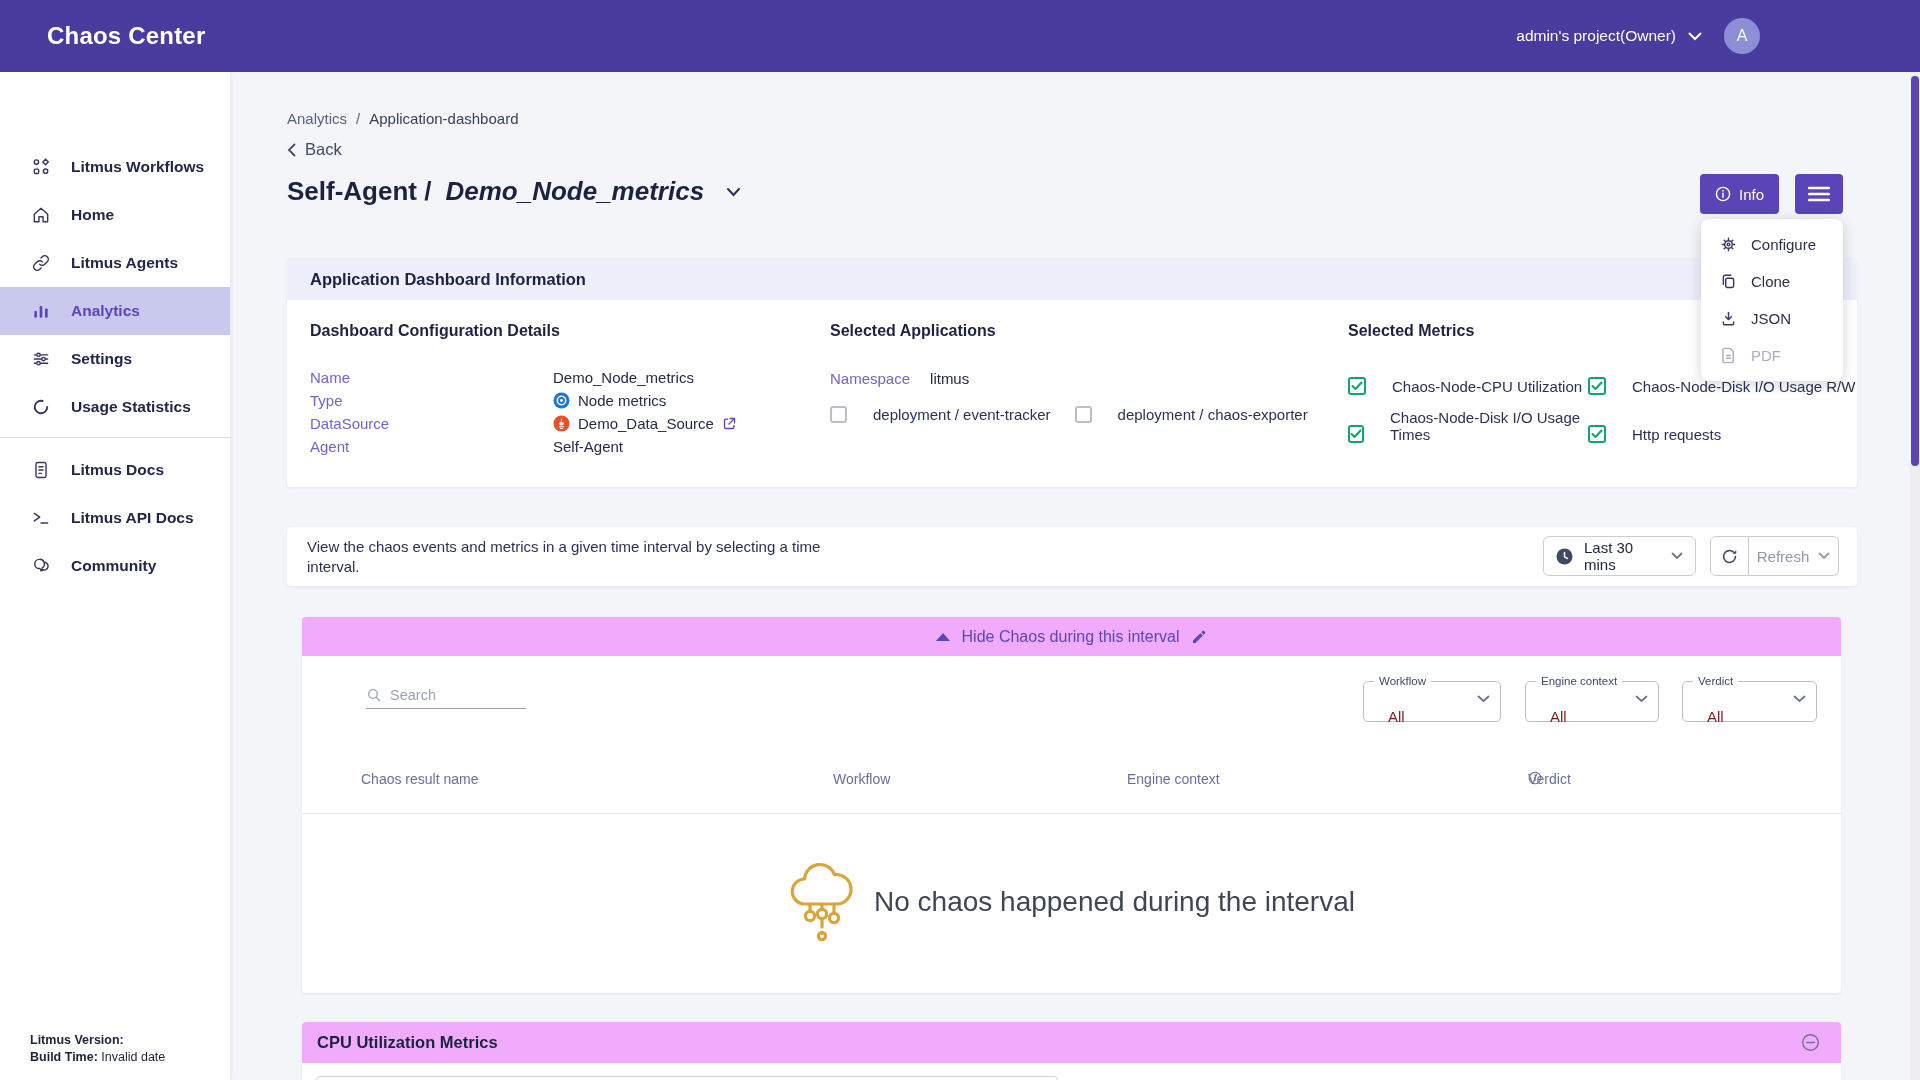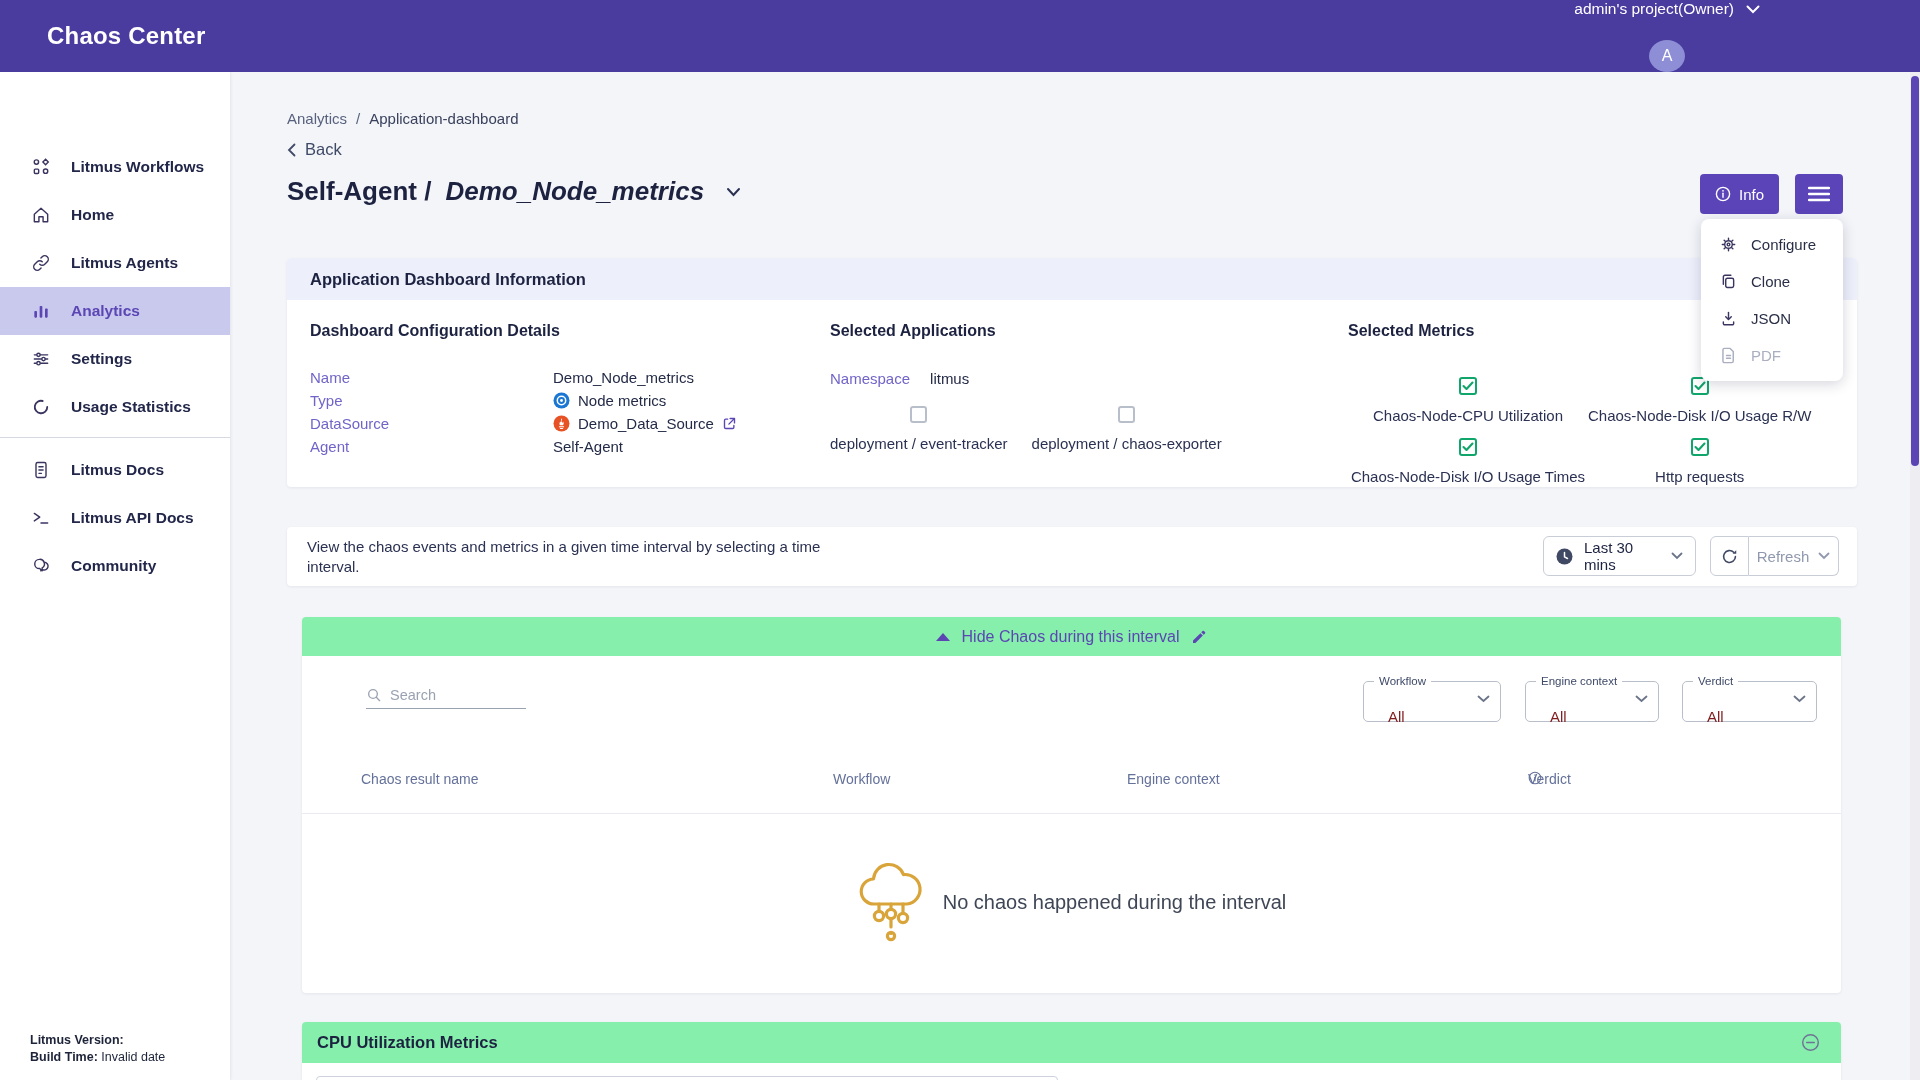--- a/index.html
+++ b/index.html
@@ -3,38 +3,38 @@
 <meta charset="utf-8">
 <style>
   * { margin:0; padding:0; box-sizing:border-box; }
   html,body { width:1920px; height:1080px; overflow:hidden; }
   body { font-family:"Liberation Sans","DejaVu Sans",sans-serif; background:#f4f5f9; color:#1f2443; }
   #app { position:relative; width:1920px; height:1080px; overflow:hidden; }
 
   
   .topbar { position:absolute; left:0; top:0; width:1920px; height:72px; background:#4a3b9f; z-index:40; display:flex; align-items:center; }
   .brand { position:absolute; left:47px; top:0; height:72px; display:flex; align-items:center; color:#fff; font-size:24px; font-weight:bold; letter-spacing:.2px; }
-  .topbar-right { position:absolute; right:160px; top:0; height:72px; display:flex; align-items:center; gap:22px;flex-direction:column; }
+  .topbar-right { position:absolute; right:160px; top:0; height:72px; display:flex; align-items:center; gap:22px; }
   .project-sel { display:flex; align-items:center; gap:12px; color:#fff; font-size:15.5px; cursor:pointer; }
   .avatar { width:36px; height:36px; border-radius:50%; background:#8d8ed6; color:#fff; font-size:16px; display:flex; align-items:center; justify-content:center; cursor:pointer; }
 
   
   .sidebar { position:absolute; left:0; top:72px; width:230px; height:1008px; background:#fff; box-shadow:1px 0 3px rgba(20,20,60,.07); z-index:30; }
   .nav { padding-top:71px; }
   .nav-item { height:48px; display:flex; align-items:center; padding-left:30px; gap:19px; font-size:15.5px; font-weight:600; color:#22274a; cursor:pointer; }
   .nav-item .nicon { width:22px; height:22px; display:flex; align-items:center; justify-content:center; color:#3a3560; }
   .nav-item.active { background:#c9c9ee; color:#5b46b4; }
   .nav-item.active .nicon { color:#5b46b4; }
   .nav-divider { height:1px; background:#d7d9e0; margin:6px 0 8px 0; }
   .side-footer { position:absolute; left:30px; bottom:14px; font-size:12.5px; line-height:17px; color:#1d2339; }
   .side-footer b { font-weight:bold; }
 
   
   .card { position:absolute; background:#fff; border-radius:4px; box-shadow:0 1px 3px rgba(16,24,64,.07); }
-  .lavender-bar { background:#86efac; }
+  .lavender-bar { background:#f0abfc; }
 
   
   .breadcrumb { position:absolute; left:287px; top:110px; font-size:15px; display:flex; gap:9px; align-items:center; }
   .crumb-link { color:#58627e; cursor:pointer; }
   .crumb-sep { color:#58627e; }
   .crumb-cur { color:#39415c; }
   .back-row { position:absolute; left:287px; top:140px; display:flex; align-items:center; gap:9px; font-size:16.5px; color:#3f4a66; cursor:pointer; }
   .title-row { position:absolute; left:287px; top:176px; display:flex; align-items:center; gap:14px; }
   .title-main { font-size:26px; font-weight:bold; color:#1c2240; }
   .title-ital { font-size:26px; font-weight:600; font-style:italic; color:#1c2240; }
@@ -54,21 +54,21 @@
   .info-head { height:42px; background:#edeffb; border-radius:4px 4px 0 0; display:flex; align-items:center; padding-left:23px; font-size:16.5px; font-weight:bold; color:#1c2240; }
   .sec-title { position:absolute; top:64px; font-size:16px; font-weight:bold; color:#1c2240; }
   .cfg-rows { position:absolute; left:23px; top:110px; display:flex; flex-direction:column; gap:4px; }
   .cfg-row { display:flex; align-items:center; height:19px; }
   .cfg-label { width:243px; color:#7064c9; font-size:15px; }
   .cfg-value { color:#242b47; font-size:15px; display:flex; align-items:center; gap:8px; }
   .ns-row { position:absolute; left:543px; top:112px; display:flex; gap:20px; font-size:15px; align-items:center; }
   .ns-label { color:#7064c9; }
   .ns-value { color:#242b47; }
   .app-checks { position:absolute; left:543px; top:148px; display:flex; gap:24px; }
-  .chk { display:flex; align-items:center; gap:12px; font-size:15px; color:#2b3152; cursor:pointer;flex-direction:column; }
+  .chk { display:flex; align-items:flex-end; gap:26px; font-size:15px; color:#2b3152; cursor:pointer; }
   .box-un { width:17px; height:17px; border:2px solid #b9bfca; border-radius:3px; background:#fff; }
   .box-gr { width:18px; height:18px; border:2px solid #10a56b; border-radius:3px; background:#fff; display:flex; align-items:center; justify-content:center; }
   .met-grid { position:absolute; left:1061px; top:119px; display:grid; grid-template-columns:240px auto; grid-row-gap:14px; grid-column-gap:0; }
 
   
   .interval-card { left:287px; top:527px; width:1570px; height:59px; }
   .interval-text { position:absolute; left:20px; top:10px; font-size:15px; line-height:20px; color:#2b3152; }
   .time-btn { position:absolute; left:1256px; top:9px; width:153px; height:40px; background:#fff; border:1px solid #c9cdd8; border-radius:6px; display:flex; align-items:center; gap:11px; padding:0 12px; cursor:pointer; font-size:15px; color:#1c2240; }
   .refresh-group { position:absolute; left:1423px; top:9px; height:40px; display:flex; }
   .refresh-icon-btn { width:39px; height:40px; background:#fff; border:1px solid #c9cdd8; border-radius:6px 0 0 6px; display:flex; align-items:center; justify-content:center; cursor:pointer; }
@@ -85,21 +85,21 @@
   .filter { position:absolute; top:64px; height:41px; border:1px solid #b9bfca; border-radius:5px; background:#fff; cursor:pointer; }
   .filter .flabel { position:absolute; top:-7px; left:10px; background:#fff; padding:0 5px; font-size:11.5px; color:#3f4a69; }
   .filter .fvalue { position:absolute; left:14px; top:26px; font-size:15px; color:#7f1d1d;margin-left:10px; }
   .filter .fcaret { position:absolute; right:10px; top:13px; }
   .f1 { left:1061px; width:138px; } .f2 { left:1223px; width:134px; } .f3 { left:1380px; width:135px; }
   .thead { position:absolute; top:154px; left:0; width:100%; height:20px; font-size:14px; color:#64719a; }
   .thead span { position:absolute; top:0; }
   .th1 { left:59px; } .th2 { left:531px; } .th3 { left:825px; } .th4 { left:1226px; display:flex; align-items:center; gap:7px; }
   .tdivider { position:absolute; top:196px; left:0; width:100%; height:1px; background:#e9ebf1; }
   .empty-state { position:absolute; top:243px; left:0; width:100%; display:flex; align-items:center; justify-content:center; gap:18px; }
-  .empty-msg { font-size:20px; color:#3f4756; }
+  .empty-msg { font-size:28px; color:#3f4756; }
 
   
   .cpu-card { left:302px; top:1022px; width:1539px; height:58px; border-radius:4px 4px 0 0; }
   .cpu-bar { height:41px; border-radius:4px 4px 0 0; display:flex; align-items:center; justify-content:space-between; padding:0 21px 0 15px; }
   .cpu-title { font-size:16.5px; font-weight:bold; color:#1c2240; }
   .chart-stub { position:absolute; left:14px; top:54px; width:742px; height:30px; border:1px solid #cdd2dc; border-radius:4px; background:#fff; }
 
   
   .scroll-track { position:absolute; right:0; top:72px; width:10px; height:1008px; background:#ededf2; z-index:60; }
   .scroll-thumb { position:absolute; right:1px; top:4px; width:8px; height:390px; background:#5b45b5; border-radius:4px; }

